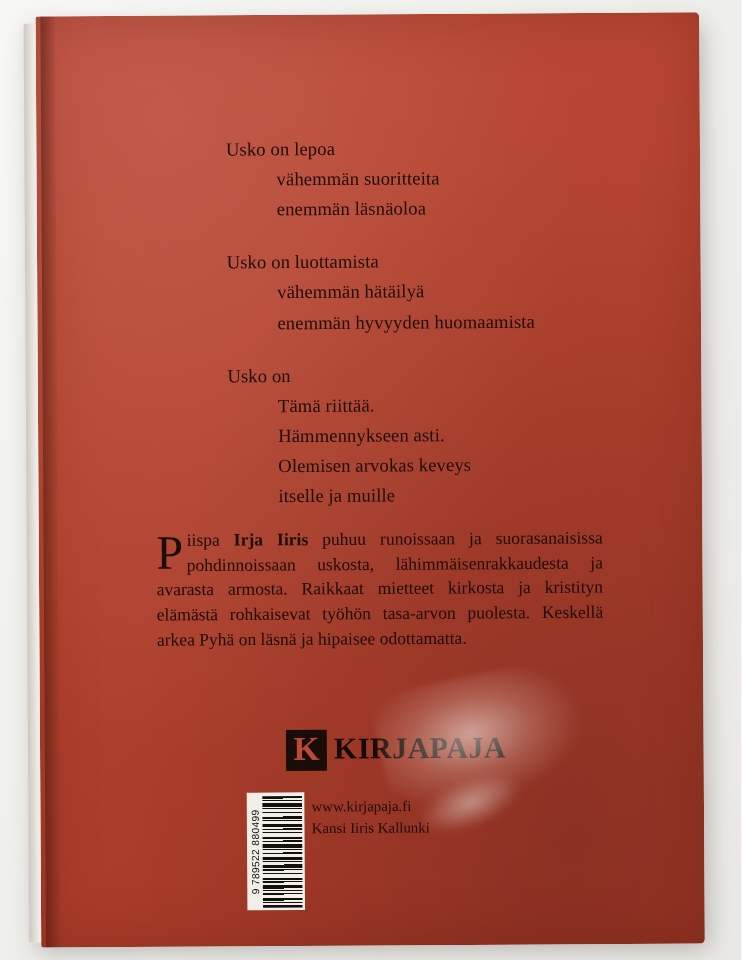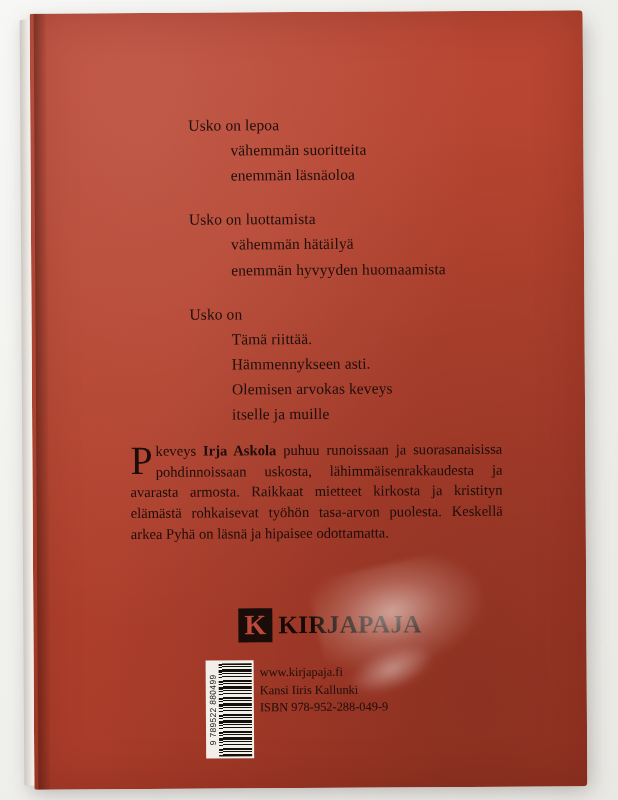--- a/index.html
+++ b/index.html
@@ -262,32 +262,31 @@
           <div class="stanza">
             <div class="l0">Usko on</div>
             <div class="l1">Tämä riittää.</div>
             <div class="l1">Hämmennykseen asti.</div>
             <div class="l1">Olemisen arvokas keveys</div>
             <div class="l1">itselle ja muille</div>
           </div>
         </div>
 
         <div class="blurb">
-          <span class="dropcap">P</span><span>keveys </span><b>Irja Askola</b><span> puhuu runoissaan ja suorasanaisissa pohdinnoissaan uskosta, lähimmäisenrakkaudesta ja avarasta armosta. Raikkaat mietteet kirkosta ja kristityn elämästä rohkaisevat työhön tasa-arvon puolesta. Keskellä arkea Pyhä on läsnä ja hipaisee odottamatta.</span>
+          <span class="dropcap">P</span><span>iispa </span><b>Irja Iiris</b><span> puhuu runoissaan ja suorasanaisissa pohdinnoissaan uskosta, lähimmäisenrakkaudesta ja avarasta armosta. Raikkaat mietteet kirkosta ja kristityn elämästä rohkaisevat työhön tasa-arvon puolesta. Keskellä arkea Pyhä on läsnä ja hipaisee odottamatta.</span>
         </div>
 
         <div class="publisher">
           <div class="pub-k">K</div>
           <div class="pub-name">KIRJAPAJA</div>
         </div>
 
         <div class="imprint">
           <div>www.kirjapaja.fi</div>
           <div>Kansi Iiris Kallunki</div>
-          <div>ISBN 978-952-288-049-9</div>
         </div>
 
         <div class="barcode-box">
           <div class="barcode-num">9 789522 880499</div>
           <div class="barcode-bars"></div>
         </div>
 
       </div>
 
       <div class="glare"></div>

